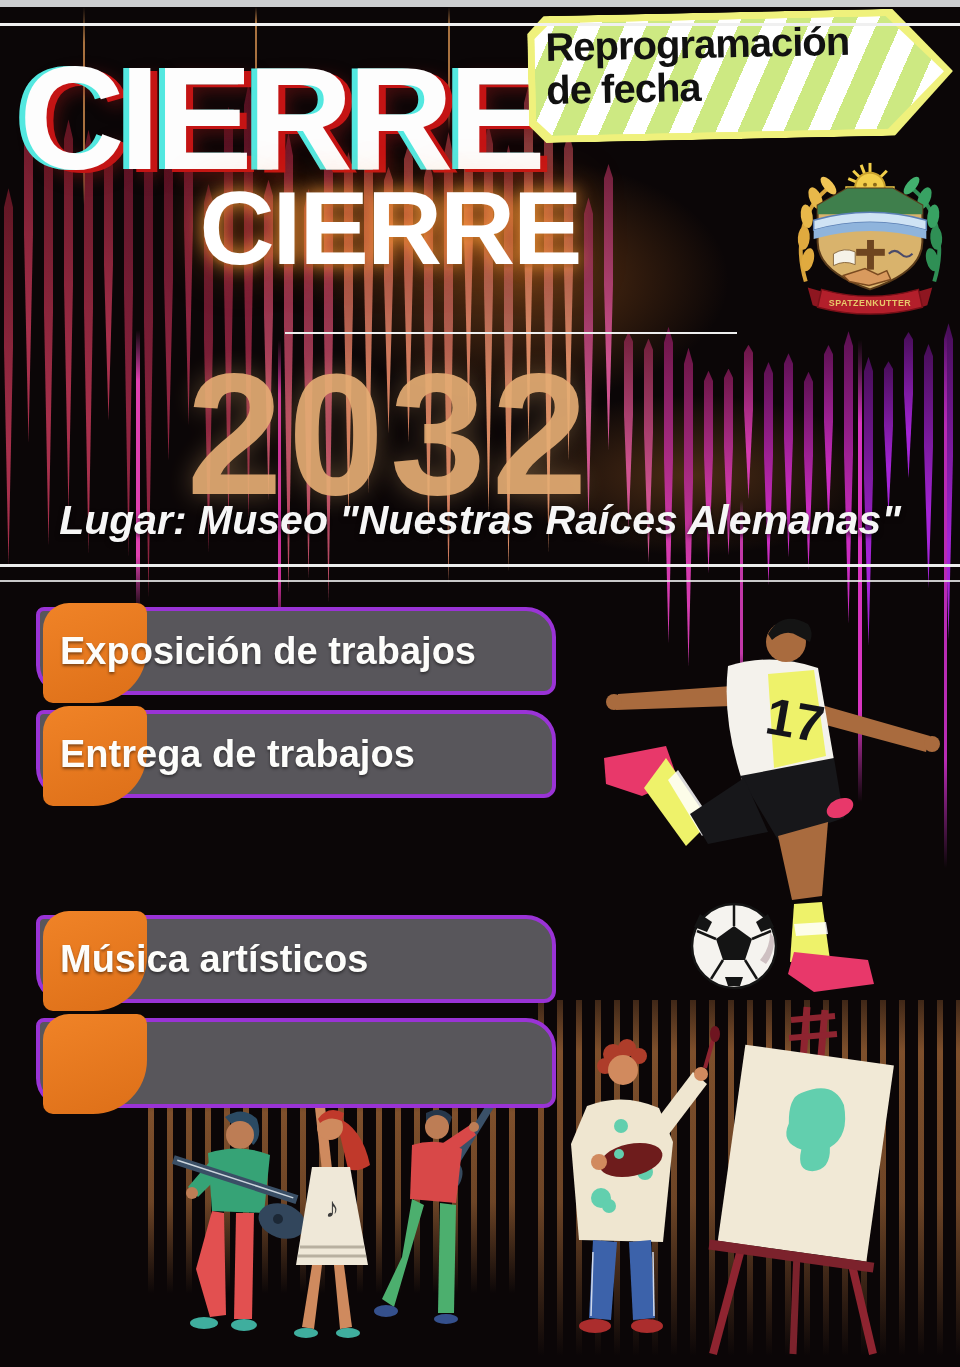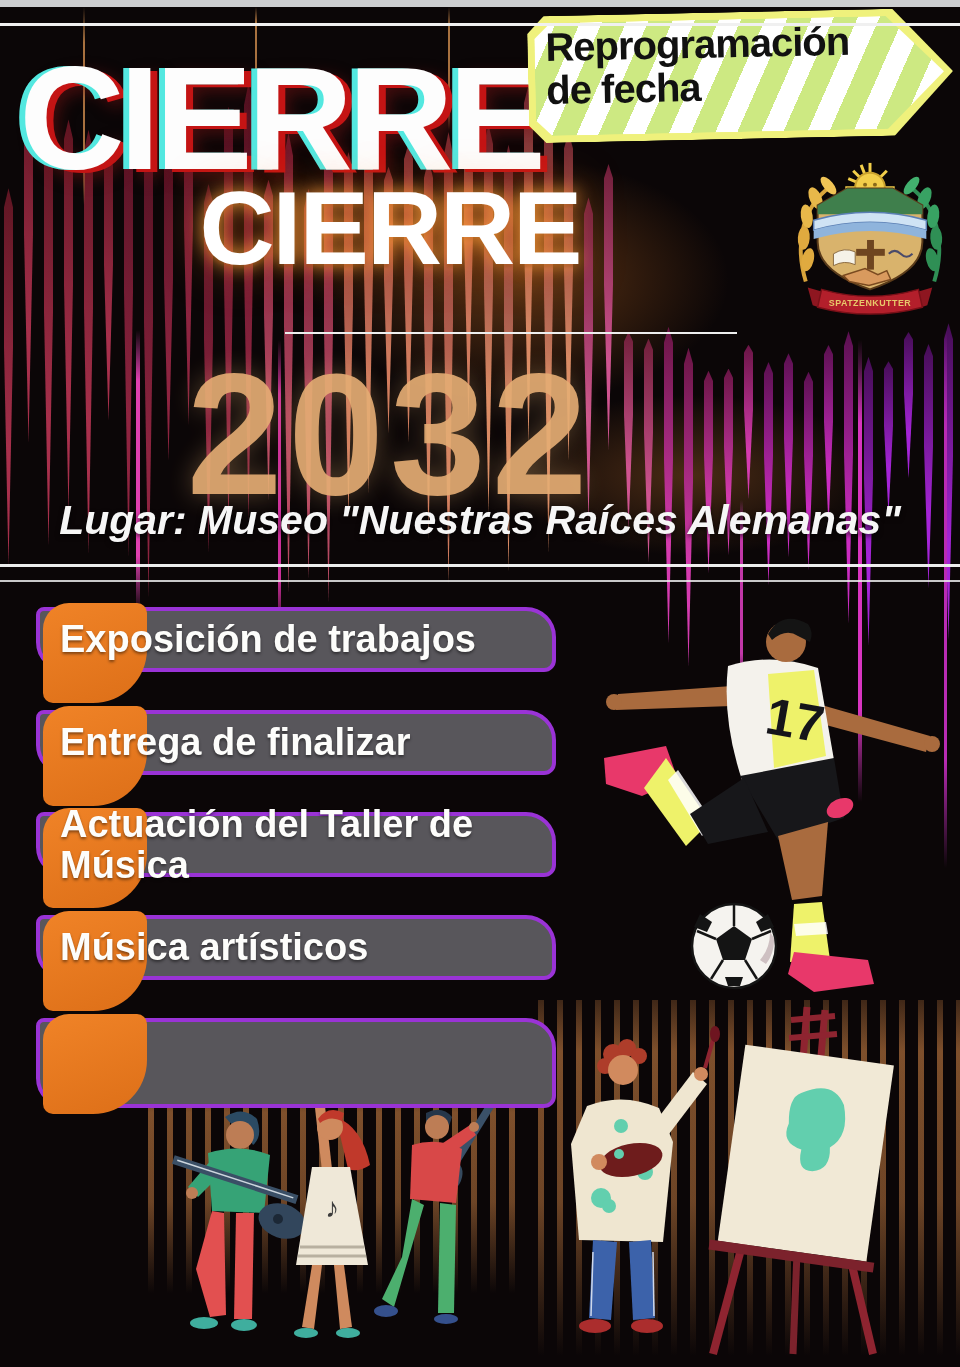--- a/index.html
+++ b/index.html
@@ -50,21 +50,21 @@
     font-size:172px;line-height:1;font-weight:800;letter-spacing:6px;color:#e5ad74;opacity:.92;
     text-shadow:0 0 26px rgba(255,200,130,.35);}
 
   .location{left:0;top:497px;width:960px;text-align:center;z-index:3;
     font-size:41px;font-style:italic;font-weight:600;color:#f6f6f6;
     text-shadow:0 2px 5px rgba(0,0,0,.7);}
   .hr-full{left:0;top:564px;width:960px;height:13px;z-index:3;
     border-top:3px solid #ededed;border-bottom:2px solid rgba(235,235,235,.85);}
 
   
-  .agenda-item{left:36px;width:520px;height:65px;z-index:5;box-sizing:border-box;
+  .agenda-item{left:36px;width:520px;height:88px;z-index:5;box-sizing:border-box;
     background:#58565b;border:4px solid #9a33d6;border-radius:8px 30px 12px 30px;
     display:flex;align-items:center;}
   .blob{position:absolute;left:3px;top:-8px;width:104px;height:100px;z-index:1;
     background:linear-gradient(160deg,#f08327,#dd6f18);
     border-radius:26px 10px 54px 10px;}
   .agenda-label{position:relative;z-index:2;padding:0 14px 0 20px;
     font-size:38px;line-height:1.06;font-weight:800;color:#fdfdfb;
     text-shadow:0 2px 3px rgba(0,0,0,.45);}
 
   
@@ -207,25 +207,21 @@
 
   <div class="abs stage stage-left"></div>
   <div class="abs stage stage-right"></div>
 
   <div class="abs agenda-item" style="top:607px">
     <div class="blob"></div>
     <div class="agenda-label">Exposición de trabajos</div>
   </div>
   <div class="abs agenda-item" style="top:710px">
     <div class="blob"></div>
-    <div class="agenda-label">Entrega de finalizar</div>
-  </div>
-  <div class="abs agenda-item" style="top:812px">
-    <div class="blob"></div>
-    <div class="agenda-label">Actuación del Taller de Música</div>
+    <div class="agenda-label">Entrega de trabajos</div>
   </div>
   <div class="abs agenda-item" style="top:915px">
     <div class="blob"></div>
     <div class="agenda-label">Música artísticos</div>
   </div>
   <div class="abs agenda-item" style="top:1018px;height:90px">
     <div class="blob"></div>
   </div>
 
   <svg class="abs illus" style="left:582px;top:608px;" width="372" height="404" viewBox="0 0 372 404">

